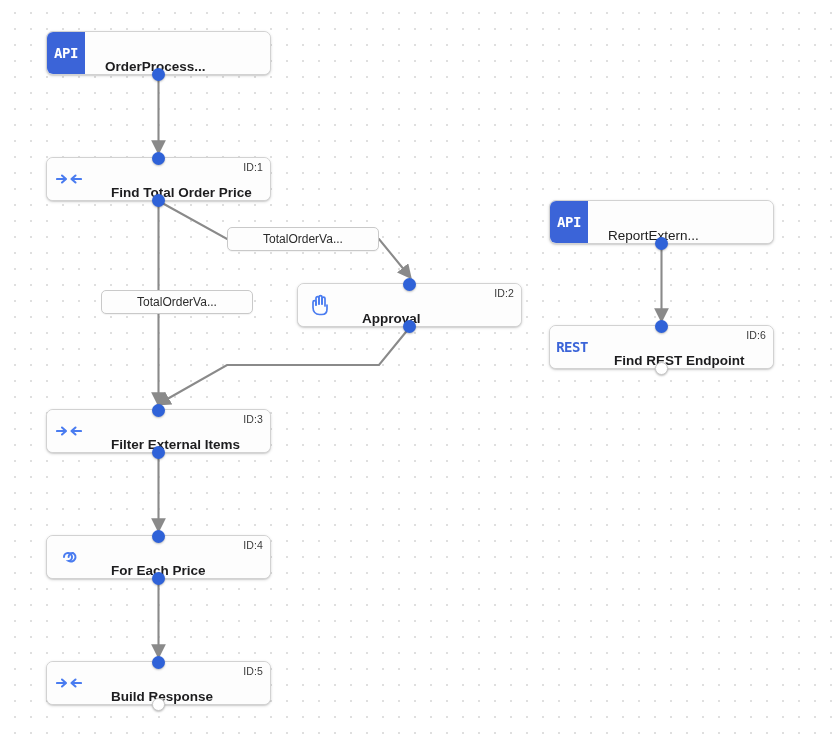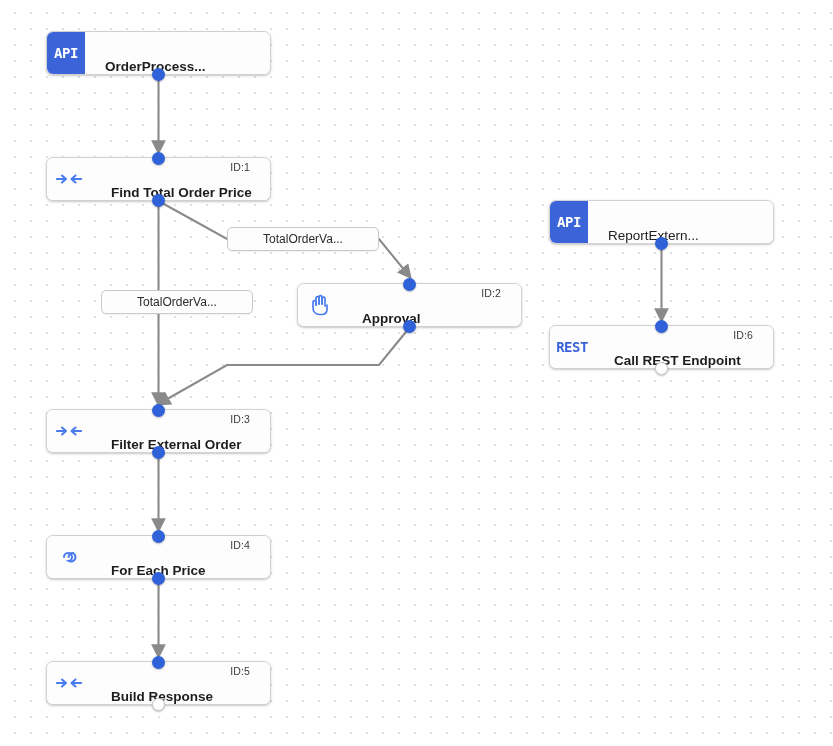--- a/index.html
+++ b/index.html
@@ -64,21 +64,21 @@
   .node-title {
     font-size: 13.5px;
     font-weight: 700;
     color: #1d1d1f;
     white-space: nowrap;
     padding-left: 20px;
   }
   .node-title.plain { font-weight: 400; color: #202020; }
   .id-label {
     position: absolute;
-    top: 3px; right: 20px;
+    top: 3px; right: 7px;
     font-size: 10.5px;
     color: #3a3a3a;
     font-family: "Liberation Sans", sans-serif;
     letter-spacing: 0.1px;
   }
 
   
   .conn {
     position: absolute;
     width: 13px; height: 13px;
@@ -184,21 +184,21 @@
   <div class="node" style="left:46px; top:409px; width:225px;">
     <div class="node-inner">
       <div class="icon-cell">
         <svg width="26" height="16" viewBox="0 0 26 16" fill="none" stroke="#4a7cf0" stroke-width="2.1" stroke-linecap="round" stroke-linejoin="round">
           <path d="M1 8 H9"></path>
           <path d="M6 4.5 L10 8 L6 11.5"></path>
           <path d="M25 8 H16"></path>
           <path d="M19.5 4.5 L15.5 8 L19.5 11.5"></path>
         </svg>
       </div>
-      <div class="node-title">Filter External Order</div>
+      <div class="node-title">Filter External Items</div>
     </div>
     <div class="id-label">ID:3</div>
     <div class="conn top"></div>
     <div class="conn bottom"></div>
   </div>
 
   <div class="node" style="left:46px; top:535px; width:225px;">
     <div class="node-inner">
       <div class="icon-cell">
         <svg width="28" height="16" viewBox="0 0 28 16" fill="none" stroke="#4a7cf0" stroke-width="2" stroke-linecap="round">
@@ -233,21 +233,21 @@
     <div class="node-inner">
       <div class="badge">API</div>
       <div class="node-title plain">ReportExtern...</div>
     </div>
     <div class="conn bottom"></div>
   </div>
 
   <div class="node" style="left:549px; top:325px; width:225px;">
     <div class="node-inner">
       <div class="badge-rest">REST</div>
-      <div class="node-title">Call REST Endpoint</div>
+      <div class="node-title">Find REST Endpoint</div>
     </div>
     <div class="id-label">ID:6</div>
     <div class="conn top"></div>
     <div class="conn bottom hollow"></div>
   </div>
 
   <div class="edge-label" style="left:227px; top:227px; width:152px;">TotalOrderVa...</div>
 
   <div class="edge-label" style="left:101px; top:290px; width:152px;">TotalOrderVa...</div>
 

